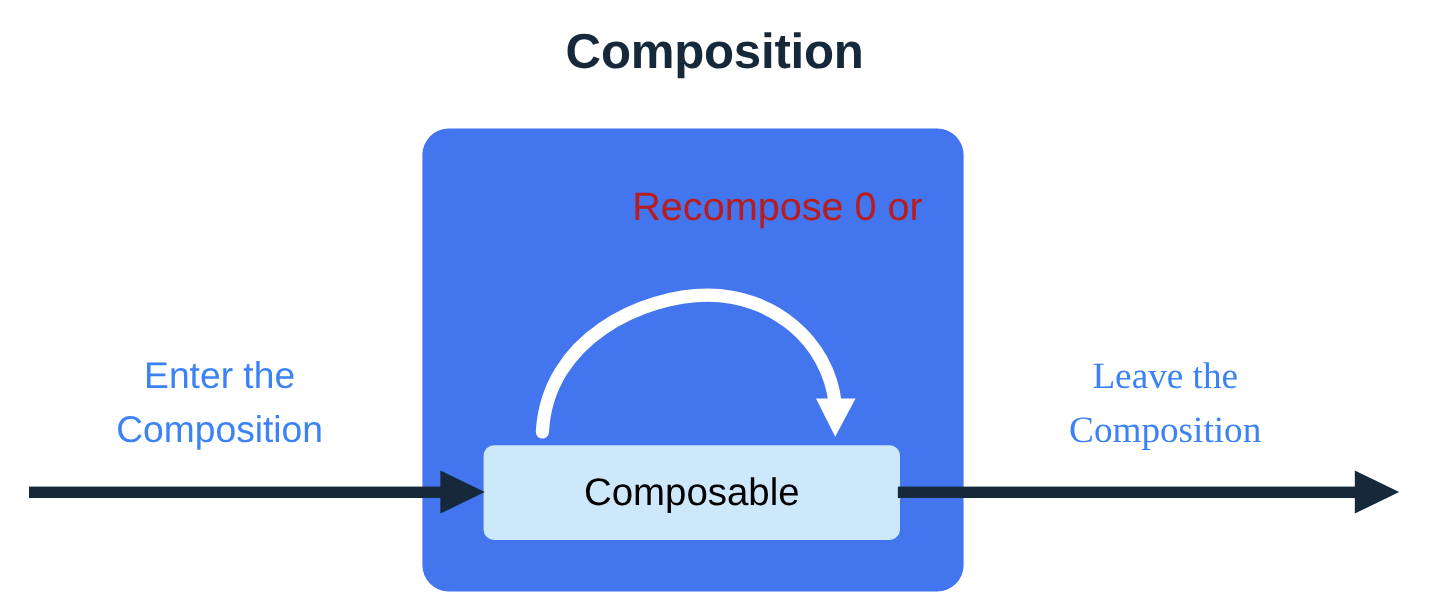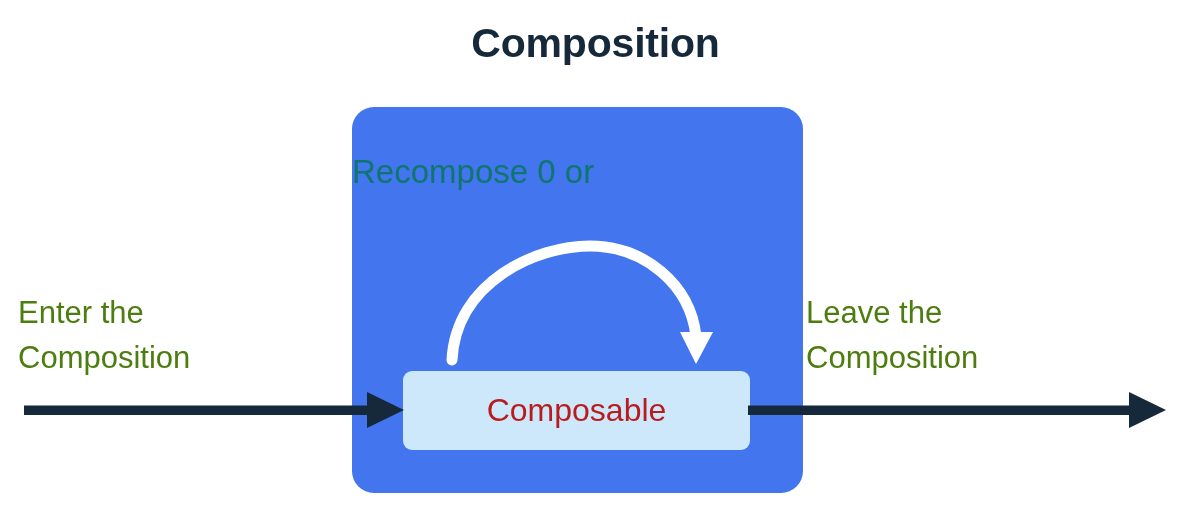--- a/index.html
+++ b/index.html
@@ -41,24 +41,24 @@
     height: 386px;
     background: #4275ee;
     border-radius: 22px;
   }
 
   .recompose-label {
     position: absolute;
     left: 352px;
     top: 148px;
     width: 417px;
-    text-align: left;
+    text-align: right;
     font-size: 33px;
     line-height: 48px;
-    color: #0f766e;
+    color: #b91c1c;
   }
 
   
   .recompose-arrow {
     position: absolute;
     left: 430px;
     top: 240px;
     width: 300px;
     height: 140px;
   }
@@ -76,45 +76,45 @@
   .composable-label {
     position: absolute;
     left: 403px;
     top: 371px;
     width: 347px;
     height: 79px;
     display: flex;
     align-items: center;
     justify-content: center;
     font-size: 32px;
-    color: #b91c1c;
+    color: #000000;
     text-align: center;
   }
 
   
   .flow-arrow {
     position: absolute;
     top: 386px;
     height: 48px;
   }
   .flow-arrow.left  { left: 24px;  width: 382px; }
   .flow-arrow.right { left: 748px; width: 420px; }
 
   
   .side-caption {
     position: absolute;
     top: 290px;
     width: 330px;
-    text-align: left;
+    text-align: center;
     font-size: 31px;
     line-height: 45px;
-    color: #4d7c0f;
+    color: #3b82f6;
   }
   .side-caption.left  { left: 18px; }
-  .side-caption.right { left: 806px; }
+  .side-caption.right { left: 806px; font-family: Liberation Serif, serif; }
 </style>
 </head>
 <body>
 
 <div id="canvas">
 
   <div class="title">Composition</div>
 
   <div class="composition-box"></div>
 

